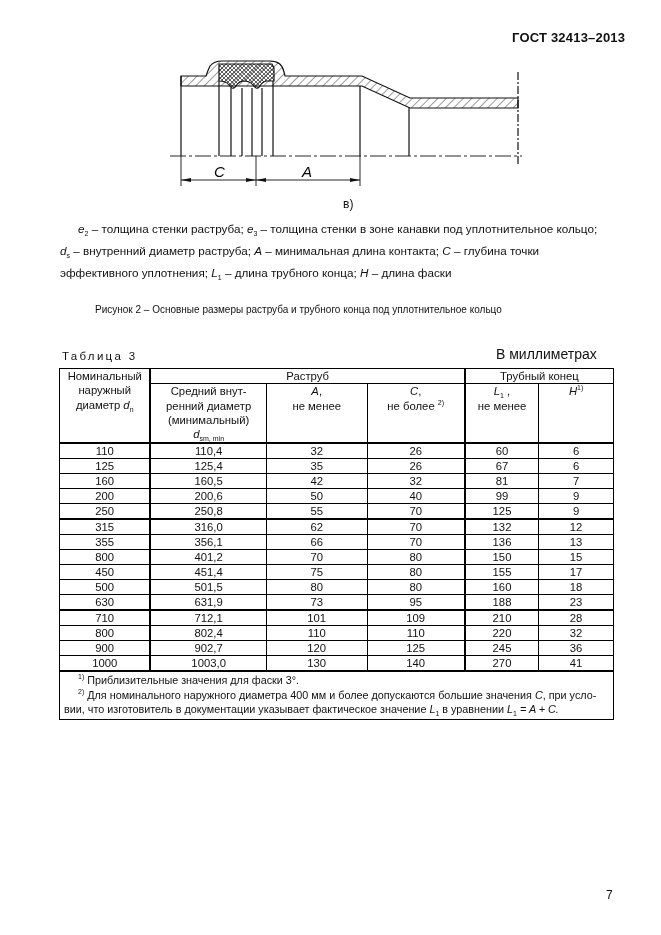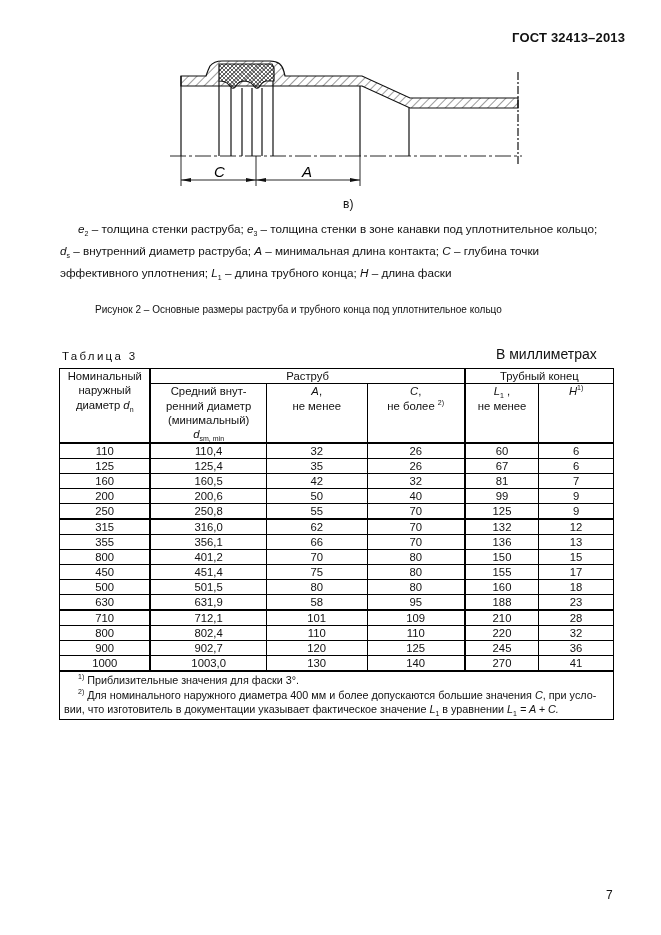--- a/index.html
+++ b/index.html
@@ -210,21 +210,21 @@
         <td class="br">500</td>
         <td>501,5</td>
         <td>80</td>
         <td class="br">80</td>
         <td>160</td>
         <td>18</td>
       </tr>
       <tr class="data">
         <td class="br">630</td>
         <td>631,9</td>
-        <td>58</td>
+        <td>73</td>
         <td class="br">95</td>
         <td>188</td>
         <td>23</td>
       </tr>
       <tr class="data thick">
         <td class="br">710</td>
         <td>712,1</td>
         <td>101</td>
         <td class="br">109</td>
         <td>210</td>

